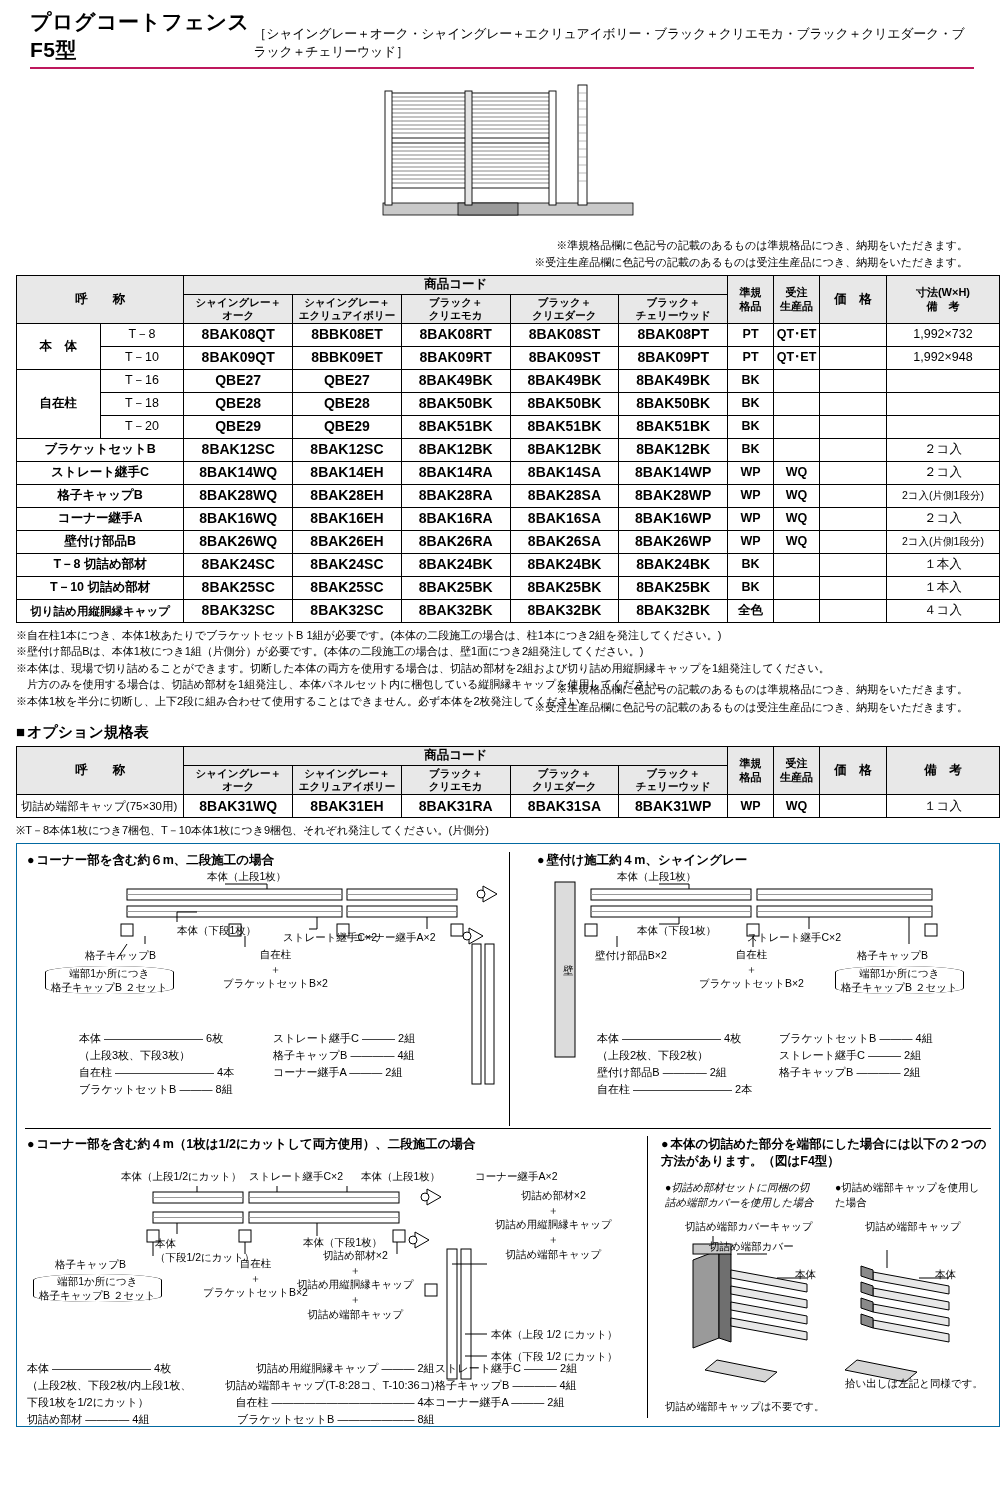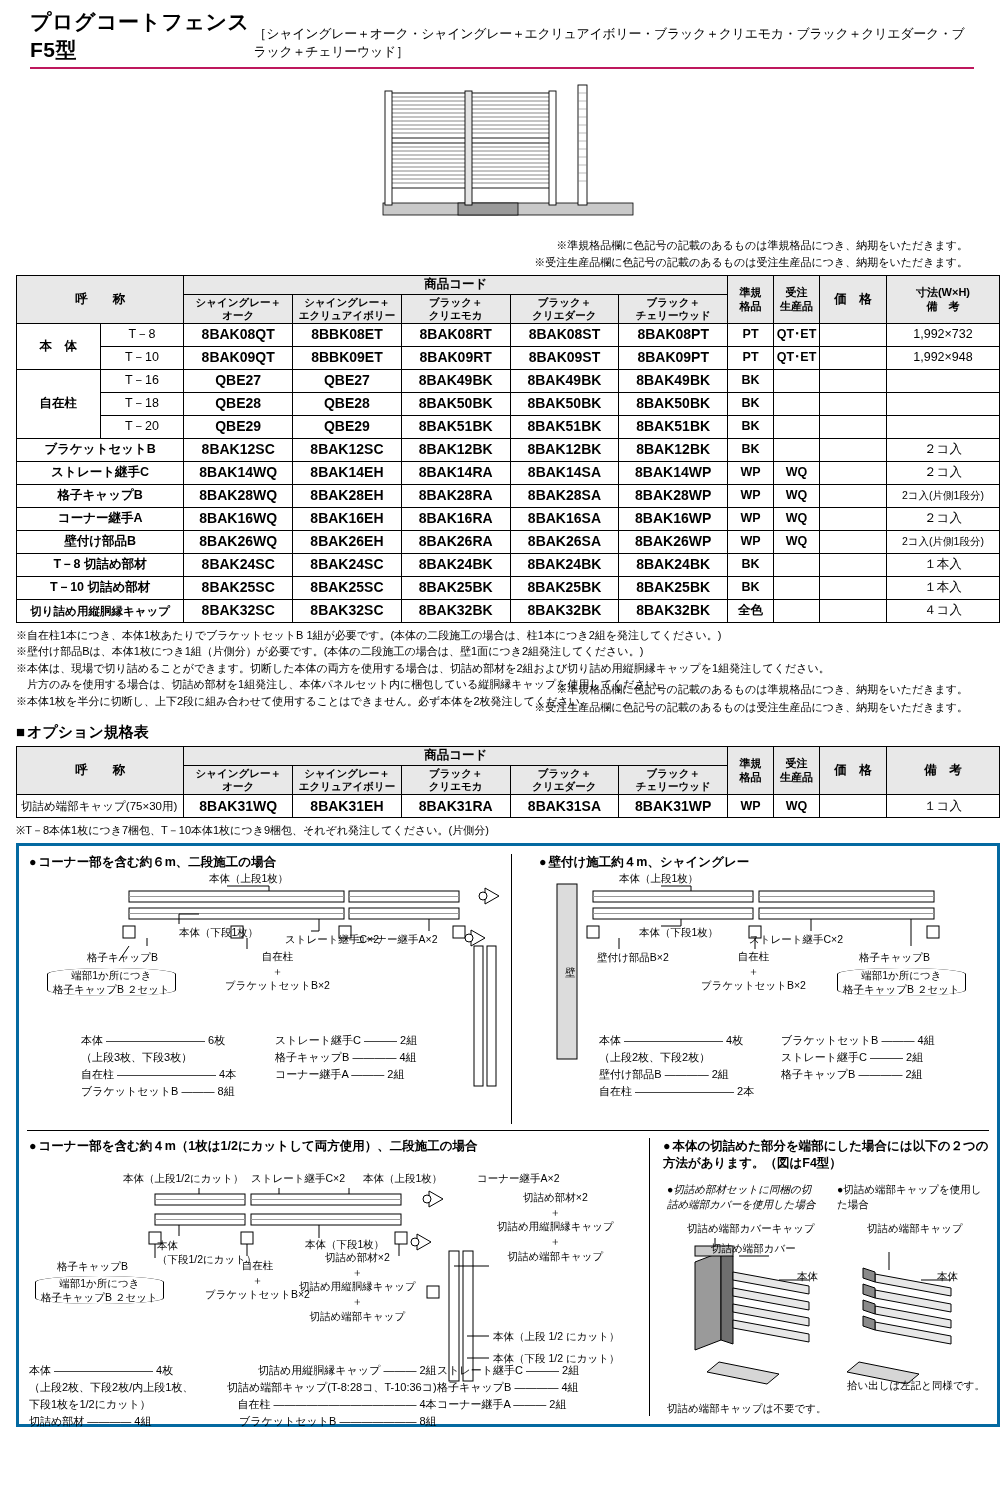--- a/index.html
+++ b/index.html
@@ -61,21 +61,21 @@
     font-size:15px; font-weight:bold; margin:14px 0 4px 8px;
   }
   .sec-head:before { content:"■"; margin-right:2px; }
 
   .opt-wrap { position:relative; }
   .opt-note { position:absolute; right:24px; top:-42px; text-align:right; font-size:11px; line-height:1.55; }
 
   
   .diagram-box {
     width:984px; margin:4px 0 0 8px;
-    border:3px solid #0369a1;
+    border:1px solid #0369a1;
     position:relative;
     height:584px;
     font-size:11px;
   }
   .dot-head { font-weight:bold; font-size:12.5px; }
   .dot-head:before { content:"●"; margin-right:2px; }
 
   .vdiv { position:absolute; top:8px; bottom:300px; left:492px; border-left:1px solid #000; }
   .hdiv { position:absolute; left:8px; right:8px; top:284px; border-top:1px solid #000; }
   .vdiv2 { position:absolute; top:292px; bottom:8px; left:630px; border-left:1px solid #000; }

